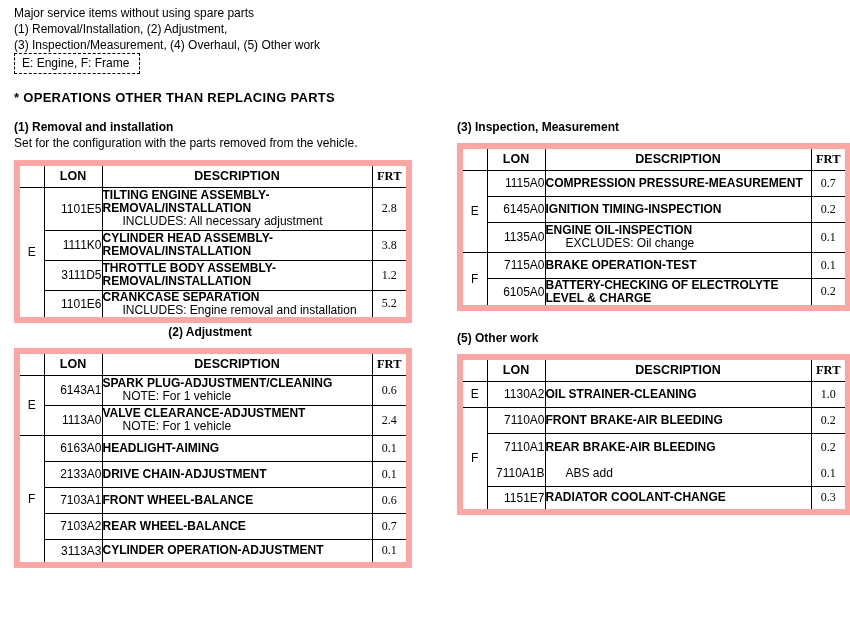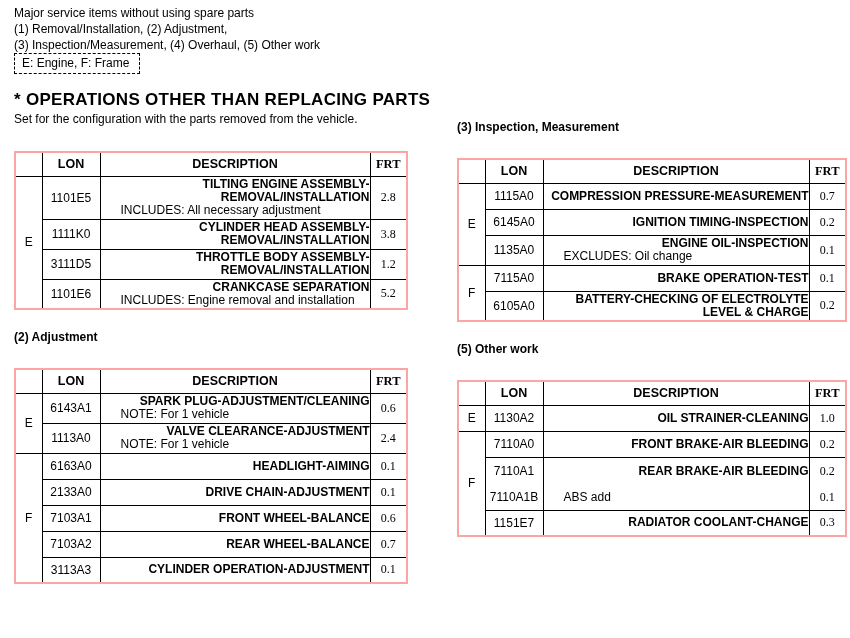--- a/index.html
+++ b/index.html
@@ -11,66 +11,67 @@
   .page { position:relative; width:706px; height:638px; }
   .col-left  { position:absolute; left:14px;  top:5px;   width:392px; }
   .col-right { position:absolute; left:457px; top:120px; width:388px; }
 
   .intro-line { margin:0; font-size:12px; line-height:16px; white-space:nowrap; }
   .legend-box {
     display:inline-block; border:1px dashed #000; padding:3px 10px 3px 7px;
     margin-top:0; font-size:12px; line-height:13px;
   }
   .main-heading {
-    margin:16px 0 0 0; font-size:17px; font-weight:bold; letter-spacing:0.3px;
+    margin:16px 0 0 0; font-size:13px; font-weight:bold; letter-spacing:0.3px;
     white-space:nowrap;
   }
   .tbl-heading { margin:0; font-size:12px; font-weight:bold; white-space:nowrap; }
   .mt-t1 { margin-top:15px; }
-  .mt-t2 { margin-top:20px; }
+  .mt-t2 { margin-top:2px;text-align:center; }
   .mt-t5 { margin-top:20px; }
   .tbl-sub { margin:2px 0 0 0; font-size:12px; line-height:15px; white-space:nowrap; }
 
   table.svc {
-    border-collapse:collapse; table-layout:fixed; margin-top:24px;
-    border:2px solid #fca5a5;
+    border-collapse:collapse; table-layout:fixed; margin-top:9px;
+    border:6px solid #fca5a5;
   }
   table.svc td {
     border:1px solid #000; font-size:12px; vertical-align:middle; padding:0;
     overflow:hidden;
   }
   .w-left  { width:392px; }
   .w-right { width:387px; }
   td.gcol { width:27px; text-align:center; font-size:13px; }
-  td.lon  { width:58px; text-align:center; }
+  td.lon  { width:58px; text-align:right; }
   td.desc { width:270px; text-align:left; padding:2px 4px 2px 6px; line-height:13px; }
   td.frt  { width:37px; text-align:center;font-family:Liberation Serif, serif; }
   .w-right td.desc { width:266px; }
   tr.hrow td { font-weight:bold; text-align:center; height:24px; font-size:12.5px; }
   tr.h26 { height:26px; }
   tr.h30 { height:30px; }
   tr.h43 { height:43px; }
   tr.h52 { height:52px; }
-  .d { font-weight:bold;text-align:right; }
+  .d { font-weight:bold; }
   .n { font-weight:normal;padding-left:20px; }
   .stk { height:26px; line-height:26px; }
   td.desc .stk { line-height:26px; }
 </style>
 </head>
 <body>
 
 <div class="page">
 
   <div class="col-left">
     <p class="intro-line">Major service items without using spare parts</p>
     <p class="intro-line">(1) Removal/Installation, (2) Adjustment,</p>
     <p class="intro-line">(3) Inspection/Measurement, (4) Overhaul, (5) Other work</p>
     <div class="legend-box">E: Engine, F: Frame</div>
     <p class="main-heading">* OPERATIONS OTHER THAN REPLACING PARTS</p>
 
+    <p class="tbl-heading mt-t1">(1) Removal and installation</p>
     <p class="tbl-sub">Set for the configuration with the parts removed from the vehicle.</p>
 
     <table class="svc w-left">
       <tbody>
           <tr class="hrow">
         <td class="gcol"></td>
         <td class="lon">LON</td>
         <td class="desc" style="text-align:center; padding:0;">DESCRIPTION</td>
         <td class="frt">FRT</td>
       </tr>

